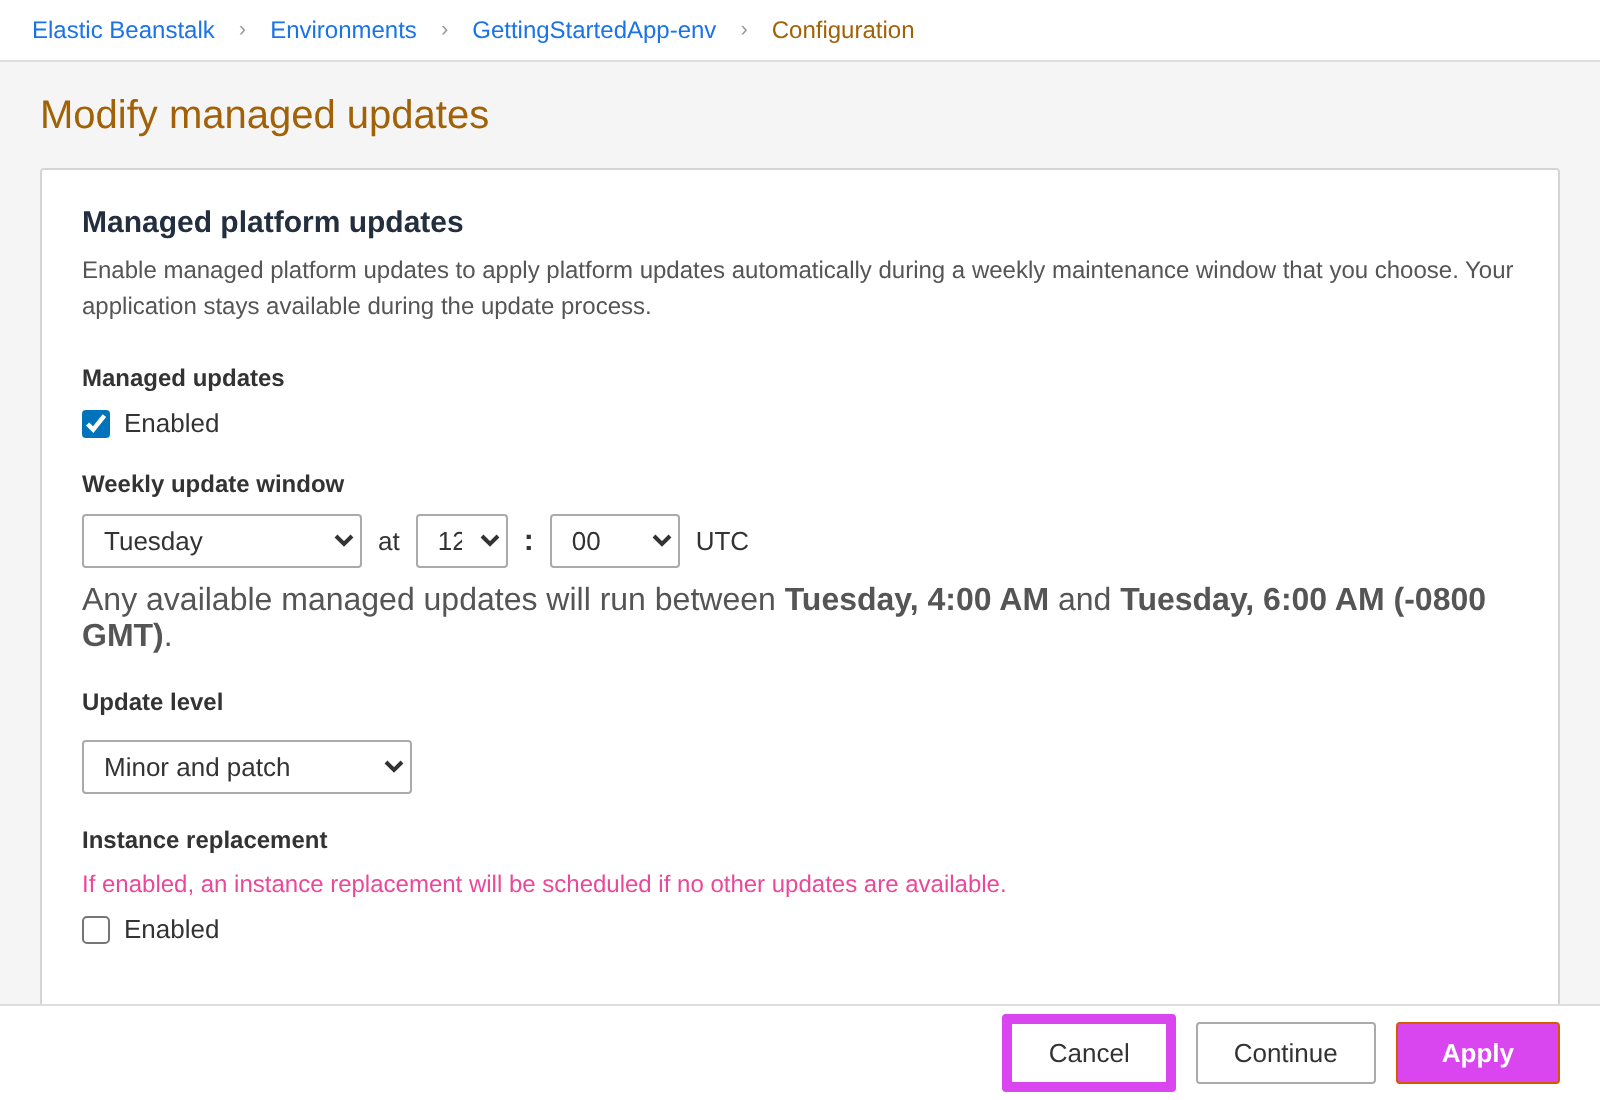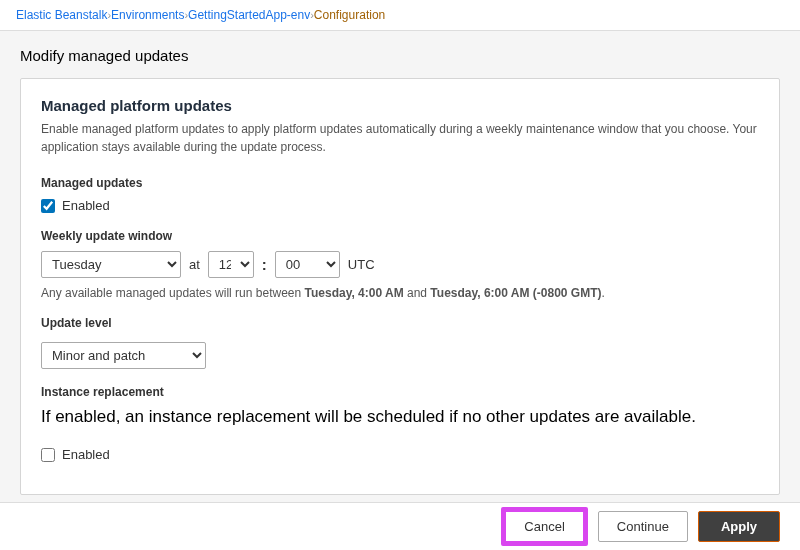--- a/index.html
+++ b/index.html
@@ -15,38 +15,38 @@
 
     
     .breadcrumb {
       background: #fff;
       padding: 8px 16px;
       border-bottom: 1px solid #ddd;
       font-size: 12px;
       color: #1a73e8;
       display: flex;
       align-items: center;
-      gap: 0;
+      gap: 12px;
     }
     .breadcrumb-sep {
       color: #999;
       font-size: 11px;
     }
     .breadcrumb-current {
       color: #a16207;
     }
 
     
     .main-content {
       padding: 16px 20px;
     }
     .page-title {
-      font-size: 15px;
+      font-size: 20px;
       font-weight: 300;
-      color: #000000;
+      color: #a16207;
       margin-bottom: 14px;
     }
 
     
     .card {
       background: #fff;
       border: 1px solid #d5d5d5;
       border-radius: 2px;
       padding: 18px 20px 16px;
     }
@@ -123,40 +123,40 @@
       width: 65px;
     }
 
     .colon {
       font-size: 15px;
       font-weight: bold;
       color: #333;
     }
 
     .update-hint {
-      font-size: 12px;
+      font-size: 16px;
       color: #555;
       margin-bottom: 16px;
     }
     .update-hint strong {
       font-weight: bold;
     }
 
     
     .select-update {
       width: 165px;
       margin-bottom: 16px;
       margin-top: 4px;
     }
 
     
     .instance-desc {
-      font-size: 17px;
-      color: #000000;
-      margin-bottom: 20px;
+      font-size: 12px;
+      color: #ec4899;
+      margin-bottom: 8px;
     }
 
     
     .footer {
       position: absolute;
       bottom: 0;
       left: 0;
       right: 0;
       height: 48px;
       background: #fff;
@@ -179,21 +179,21 @@
     .btn-continue {
       background: #fff;
       border: 1px solid #aaa;
       border-radius: 2px;
       padding: 7px 18px;
       font-size: 13px;
       color: #333;
       cursor: pointer;
     }
     .btn-apply {
-      background: #404040;
+      background: #d946ef;
       border: 1px solid #d45a00;
       border-radius: 2px;
       padding: 7px 22px;
       font-size: 13px;
       color: #fff;
       cursor: pointer;
       font-weight: bold;
     }
 
     a.breadcrumb-link {

